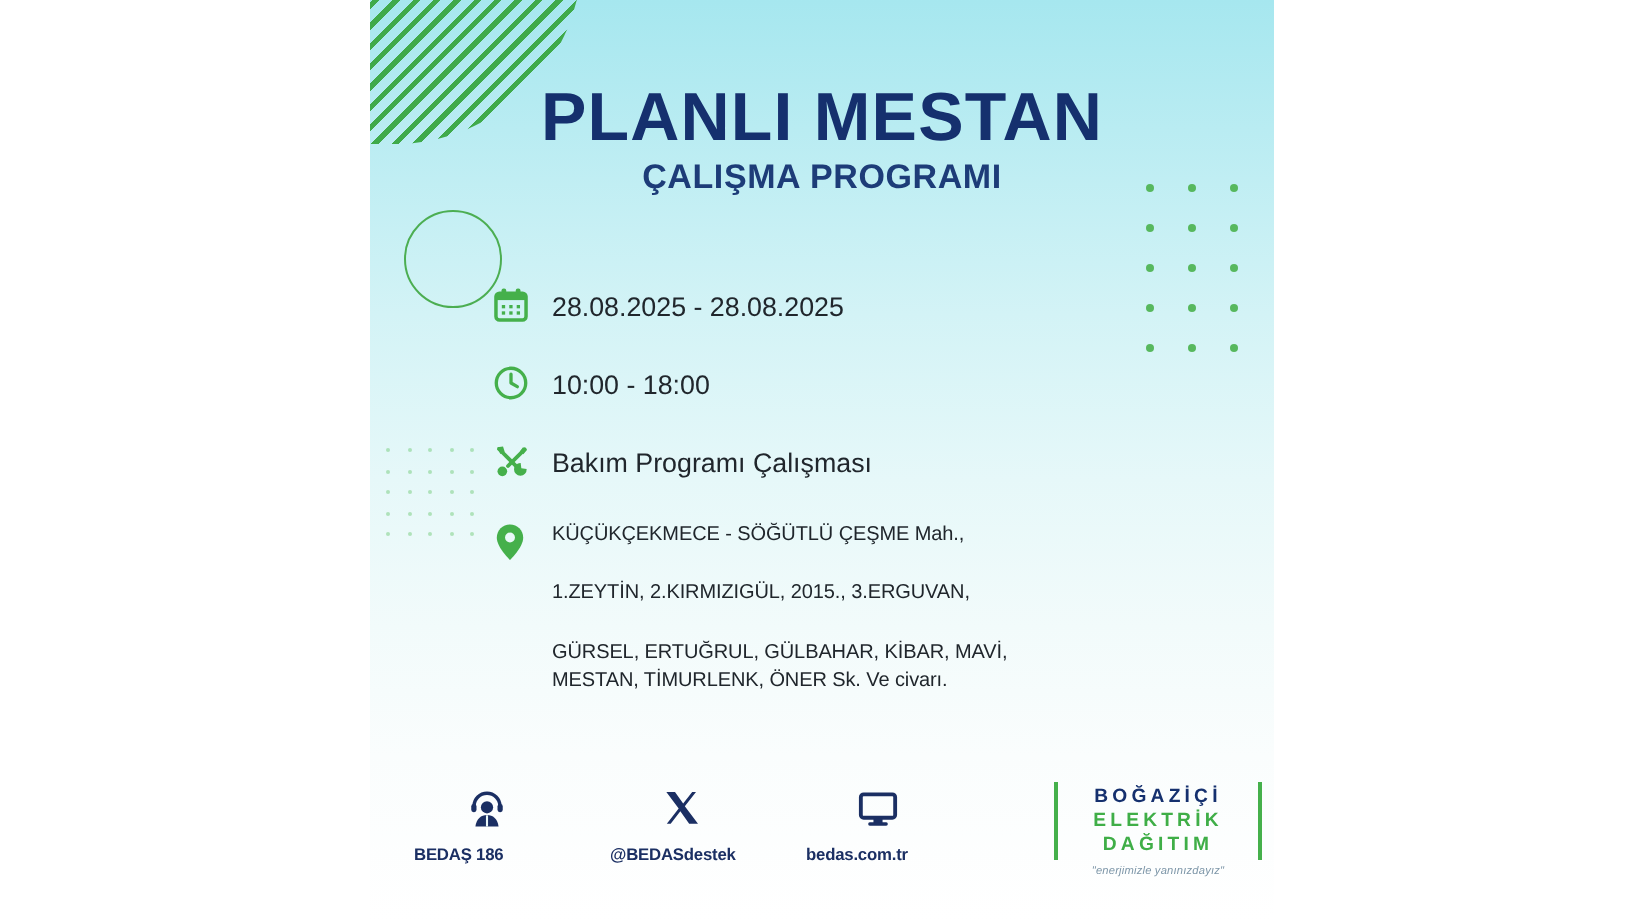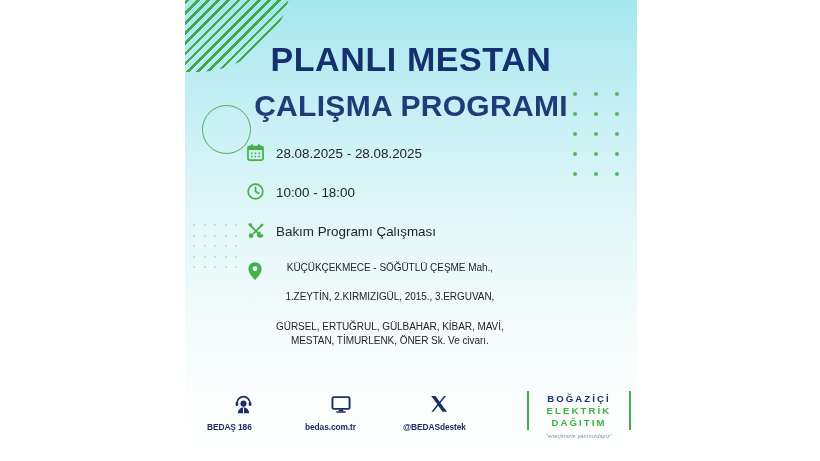--- a/index.html
+++ b/index.html
@@ -27,25 +27,25 @@
   
   .dots-left{position:absolute;left:8px;top:224px;width:46px;height:46px;}
   .dots-left i{position:absolute;width:2.4px;height:2.4px;border-radius:50%;background:#7fcf86;opacity:.55;}
   
   .dots-right{position:absolute;left:388px;top:92px;width:56px;height:92px;}
   .dots-right i{position:absolute;width:4.4px;height:4.4px;border-radius:50%;background:#57b85e;}
 
   
   .titles{position:absolute;left:0;right:0;top:42px;text-align:center;}
   .t1{font-size:34px;font-weight:800;color:#15306e;letter-spacing:.6px;line-height:1.04;}
-  .t2{font-size:30px;font-weight:600;color:#1d3c78;letter-spacing:.3px;line-height:1.12;margin-top:12px;}
+  .t2{font-size:17px;font-weight:600;color:#1d3c78;letter-spacing:.3px;line-height:1.12;margin-top:2px;}
 
   
   .info{position:absolute;left:61px;top:142px;width:360px;}
-  .row{display:flex;align-items:flex-start;margin-bottom:14px;text-align:center;}
+  .row{display:flex;align-items:flex-start;margin-bottom:14px;}
   .row .ic{width:30px;min-width:30px;height:24px;display:flex;align-items:flex-start;justify-content:flex-start;padding-top:1px;}
   .row .tx{font-size:13.4px;color:#20262c;line-height:1.44;padding-top:2px;}
   .row.addr{margin-bottom:0;}
   .row.addr .ic{padding-top:2px;}
   .row.addr .tx{font-size:10px;line-height:1.47;letter-spacing:-.05px;}
 
   
   .footer{position:absolute;left:0;bottom:14px;width:452px;height:56px;}
   .contacts{position:absolute;left:22px;top:0;display:flex;gap:26px;}
   .contact{width:72px;text-align:left;}
@@ -195,38 +195,38 @@
               <circle cx="12" cy="11" r="3.5" fill="#1b2f63"></circle>
               <path d="M5.4 22 C5.9 17.6 8.6 15.4 12 15.4 C15.4 15.4 18.1 17.6 18.6 22 Z" fill="#1b2f63"></path>
               <path d="M12 15.6 L12 22" stroke="#e9f8f9" stroke-width="1.2"></path>
             </svg>
           </div>
           <div class="clbl">BEDAŞ 186</div>
         </div>
 
         <div class="contact">
           <div class="cic">
+            <svg width="20" height="20" viewBox="0 0 24 24">
+              <path d="M2.6 2.4 L10 12.3 L2.9 21.4 L5.2 21.4 L11 14 L16.3 21.4 L21.6 21.4 L13.7 10.9 L20.4 2.4 L18.1 2.4 L12.7 9.3 L7.8 2.4 Z" fill="#1b2f63"></path>
+            </svg>
+          </div>
+          <div class="clbl">@BEDASdestek</div>
+        </div>
+
+        <div class="contact">
+          <div class="cic">
             <svg width="22" height="21" viewBox="0 0 24 24">
               <rect x="2.2" y="3.6" width="19.6" height="13.4" rx="1.6" fill="none" stroke="#1b2f63" stroke-width="2.2"></rect>
               <rect x="9.4" y="17.6" width="5.2" height="2.4" fill="#1b2f63"></rect>
               <rect x="6.4" y="19.6" width="11.2" height="1.9" rx=".9" fill="#1b2f63"></rect>
             </svg>
           </div>
           <div class="clbl">bedas.com.tr</div>
         </div>
 
-        <div class="contact">
-          <div class="cic">
-            <svg width="20" height="20" viewBox="0 0 24 24">
-              <path d="M2.6 2.4 L10 12.3 L2.9 21.4 L5.2 21.4 L11 14 L16.3 21.4 L21.6 21.4 L13.7 10.9 L20.4 2.4 L18.1 2.4 L12.7 9.3 L7.8 2.4 Z" fill="#1b2f63"></path>
-            </svg>
-          </div>
-          <div class="clbl">@BEDASdestek</div>
-        </div>
-
       </div>
 
       <div class="logo">
         <div class="lbox">
           <div class="l1">BOĞAZİÇİ</div>
           <div class="l2">ELEKTRİK</div>
           <div class="l3">DAĞITIM</div>
         </div>
         <div class="tag">"enerjimizle yanınızdayız"</div>
       </div>

